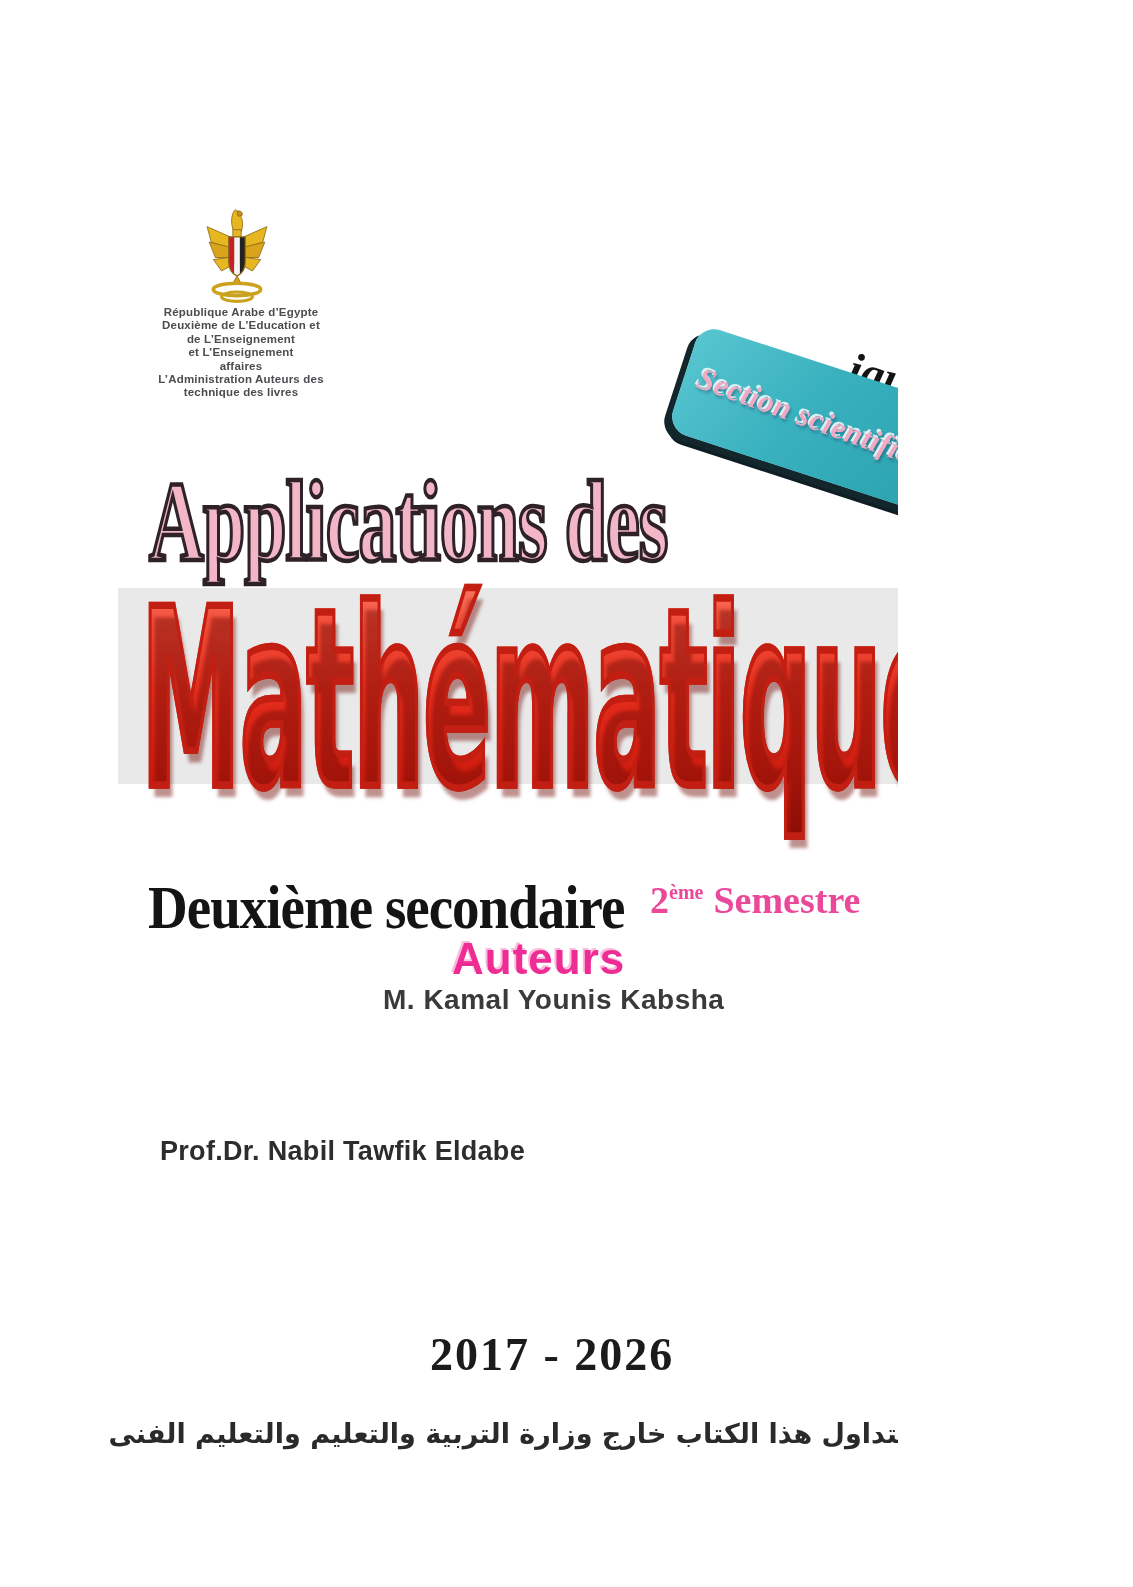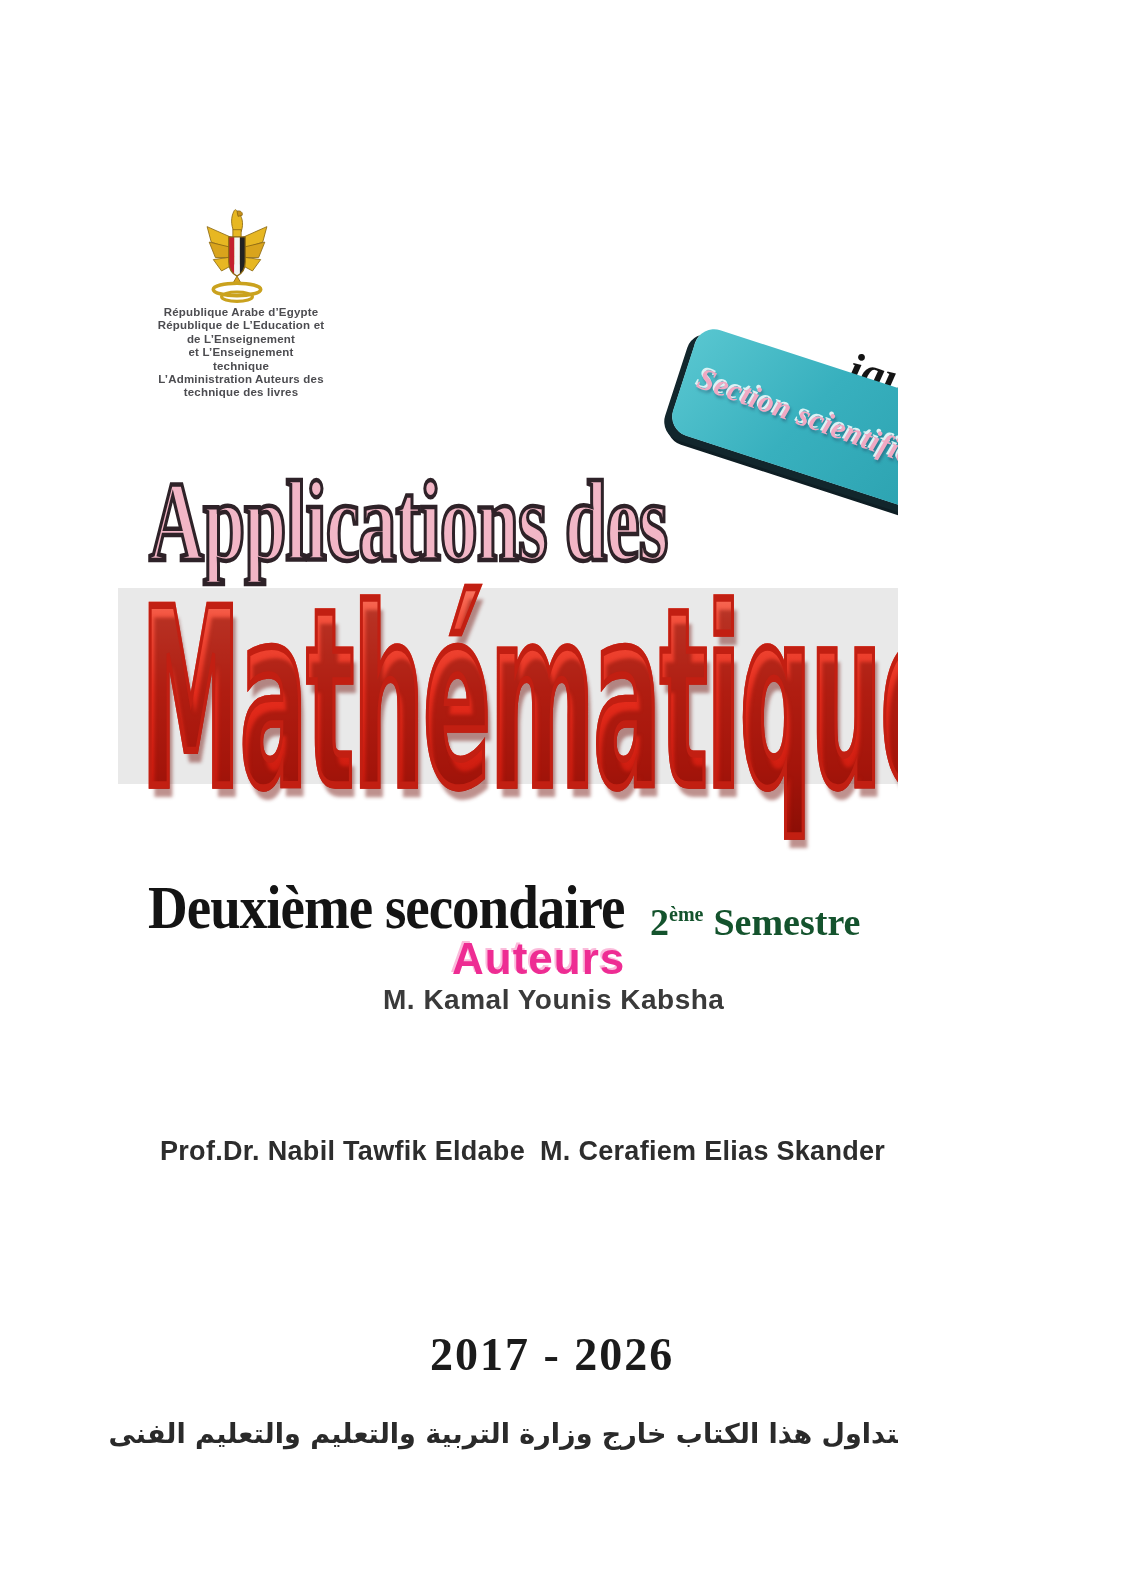--- a/index.html
+++ b/index.html
@@ -54,22 +54,22 @@
     font:700 58px "Liberation Serif",serif;
     color:#f2b6c6;-webkit-text-stroke:2.5px #3a2730;
   }
   
   .grade{
     position:absolute;left:148px;top:872px;white-space:nowrap;
     font:700 55px "Liberation Serif",serif;letter-spacing:-1px;color:#141414;
     transform:scale(1,1.12);transform-origin:0 0;
   }
   .semester{
-    position:absolute;left:650px;top:900px;white-space:nowrap;
-    font:700 38px "Liberation Serif",serif;color:#14532d;
+    position:absolute;left:650px;top:878px;white-space:nowrap;
+    font:700 38px "Liberation Serif",serif;color:#ec4899;
   }
   .semester sup{font-size:20px;line-height:0;}
   .semester .sem-word{margin-left:10px;}
   
   .auteurs{
     position:absolute;left:452px;top:934px;white-space:nowrap;
     font:700 44px "Liberation Sans",sans-serif;color:#ee2c93;letter-spacing:1px;
     text-shadow:-2px -2px 0 rgba(250,170,210,.8);
     text-align:center;
   }
@@ -124,42 +124,41 @@
     </g>
     <path d="M25 28 L41 28 L41 52 C41 60 37 64 33 66 C29 64 25 60 25 52 Z" fill="none" stroke="#8a6712" stroke-width="1.2"></path>
 
     <path d="M33 66 L29 73 L37 73 Z" fill="#d9a41c" stroke="#8a6712" stroke-width="0.8"></path>
     <ellipse cx="33" cy="79" rx="23" ry="6" fill="none" stroke="#caa21e" stroke-width="3.5"></ellipse>
     <ellipse cx="33" cy="86" rx="15" ry="4.5" fill="none" stroke="#caa21e" stroke-width="3"></ellipse>
   </svg>
 
   <div class="ministry">
     <div>République Arabe d’Egypte</div>
-    <div>République de L’Education et</div>
+    <div>Deuxième de L’Education et</div>
     <div>de L’Enseignement</div>
     <div>et L’Enseignement</div>
-    <div>technique</div>
+    <div>affaires</div>
     <div>L’Administration Auteurs des</div>
     <div>technique des livres</div>
   </div>
 
   <div class="word-fragment">ique</div>
 
   <div class="plate">
     <span class="plate-label">Section scientifique</span>
   </div>
 
   <div class="title-pre">Applications des</div>
   <div class="band"></div>
   <div class="title-main">Mathématiques</div>
 
   <div class="grade">Deuxième secondaire</div>
   <div class="semester"><span>2</span><sup>ème</sup><span class="sem-word">Semestre</span></div>
 
   <div class="auteurs">Auteurs</div>
   <div class="author-main">M. Kamal Younis Kabsha</div>
   <div class="author-left">Prof.Dr. Nabil Tawfik Eldabe</div>
-  <div class="author-right">M. Cerafiem Elias Skander</div>
 
   <div class="years">2017 - 2026</div>
   <div class="arabic">غير مصرح بتداول هذا الكتاب خارج وزارة التربية والتعليم والتعليم الفنى</div>
 
 </div>
 
 </body></html>

